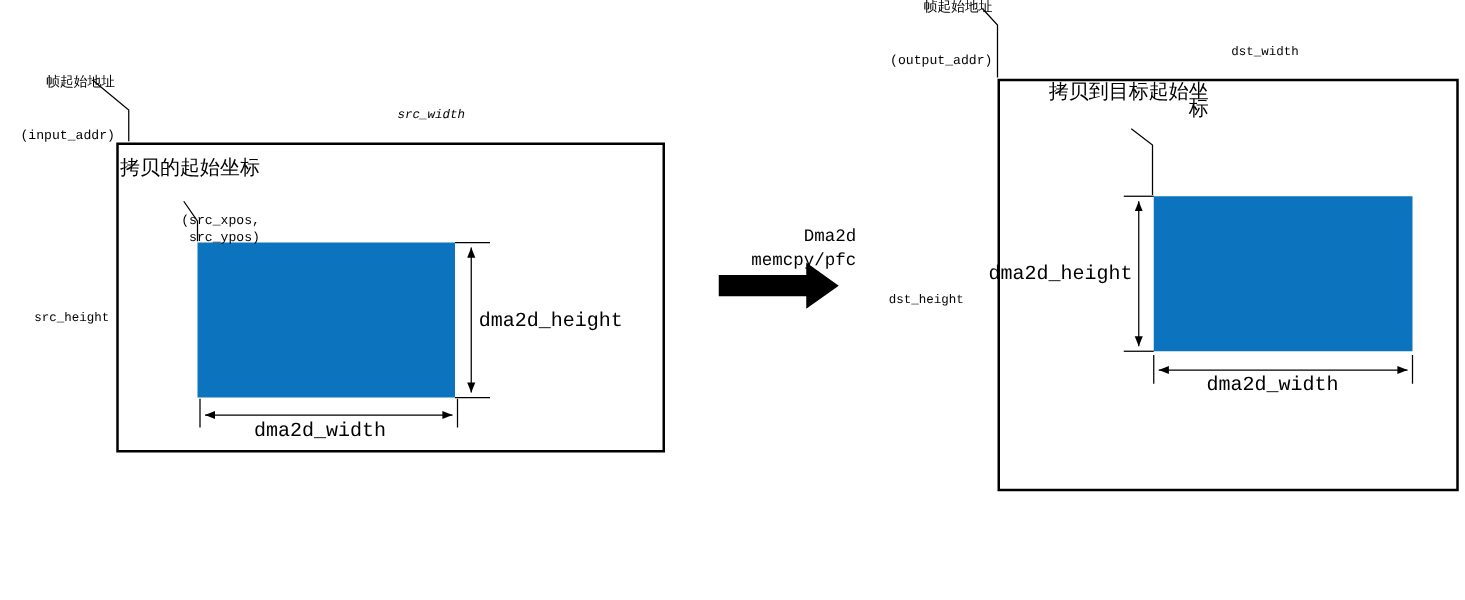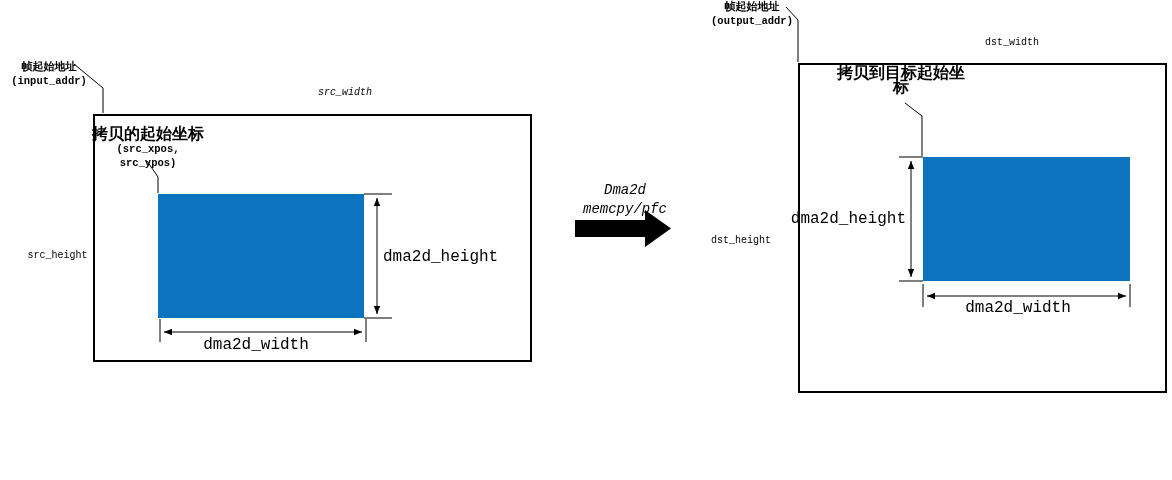--- a/index.html
+++ b/index.html
@@ -29,34 +29,32 @@
     position:absolute;
     font-size:16px;
     line-height:16px;
     white-space:nowrap;
   }
   .lbl-lg{font-size:10px;line-height:17px;}
   .center{text-align:center;}
   .right{text-align:right;}
   .callout{
     position:absolute;
-    text-align:center;
+    text-align:right;
     line-height:14px;
-    font-weight:bold;
   }
   .callout .cn{font-size:16px;display:block;}
-  .callout .var{font-size:10.5px;display:block;font-family:"Liberation Mono","DejaVu Sans Mono",monospace;}
+  .callout .var{font-size:10.5px;display:block;font-family:"Liberation Mono","DejaVu Sans Mono",monospace;margin-top:28px;}
   .callout-sm .cn{font-size:11px;}
   .callout-sm .var{font-size:10.5px;}
   .transfer-text{
     position:absolute;
-    text-align:center;
+    text-align:right;
     font-size:14px;
     line-height:19px;
-    font-style:italic;
   }
 </style>
 </head>
 <body>
 
 <div class="canvas">
 
   <div class="frame-rect" style="left:93px;top:114px;width:439px;height:248px;"></div>
 
   <div class="copy-region" style="left:158px;top:194px;width:206px;height:124px;"></div>

